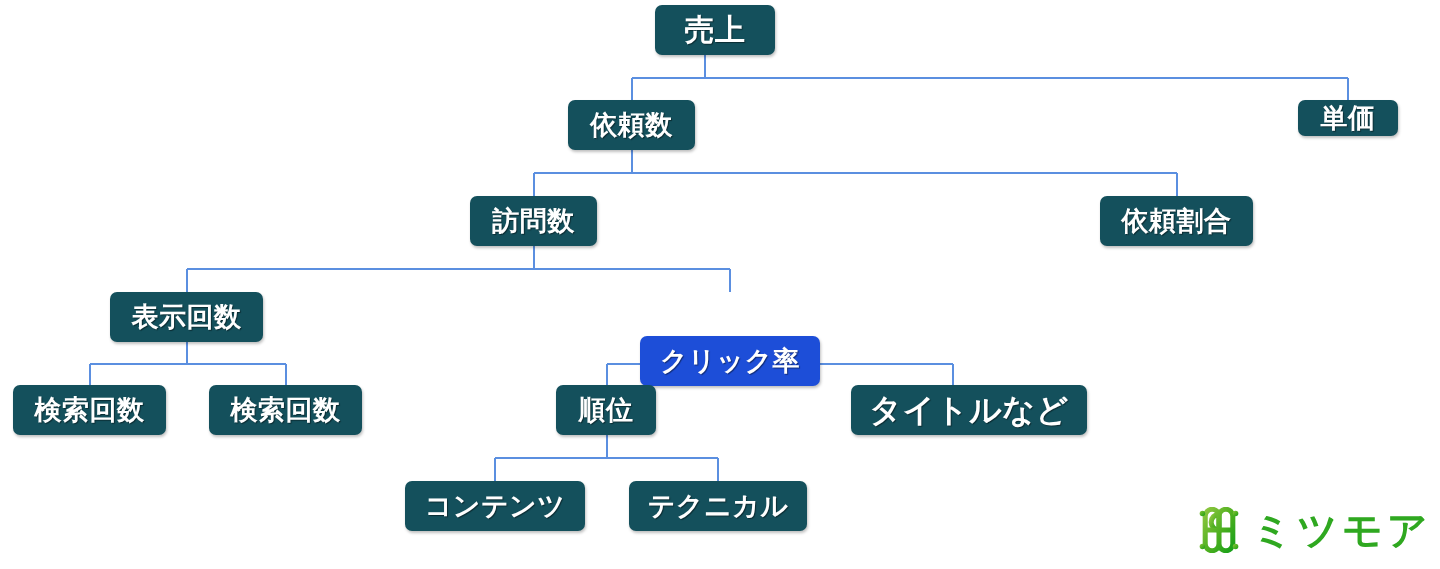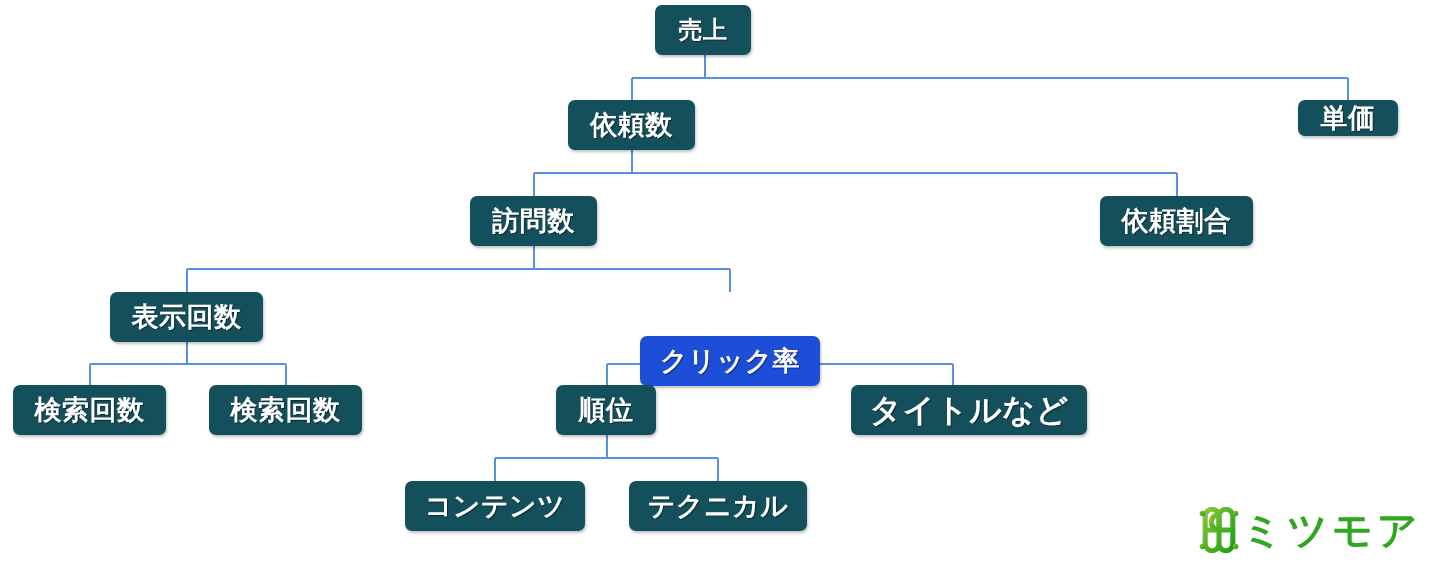--- a/index.html
+++ b/index.html
@@ -40,20 +40,21 @@
     z-index: 2;
   }
   .node-label {
     display: block;
     line-height: 1;
   }
   #logo {
     position: absolute;
     display: flex;
     align-items: center;
+    gap: 10px;
     z-index: 3;
   }
   #logo-mark {
     width: 46px;
     height: 46px;
     flex: 0 0 auto;
   }
   #logo-text {
     font-family: "DejaVu Sans", "Liberation Sans", sans-serif;
     font-size: 40px;
@@ -89,21 +90,21 @@
       <line x1="607" y1="364" x2="953" y2="364" stroke="#5B8FE0" stroke-width="2" shape-rendering="crispEdges"></line>
       <line x1="607" y1="364" x2="607" y2="385" stroke="#5B8FE0" stroke-width="2" shape-rendering="crispEdges"></line>
       <line x1="953" y1="364" x2="953" y2="385" stroke="#5B8FE0" stroke-width="2" shape-rendering="crispEdges"></line>
       <line x1="607" y1="435" x2="607" y2="458" stroke="#5B8FE0" stroke-width="2" shape-rendering="crispEdges"></line>
       <line x1="495" y1="458" x2="718" y2="458" stroke="#5B8FE0" stroke-width="2" shape-rendering="crispEdges"></line>
       <line x1="495" y1="458" x2="495" y2="481" stroke="#5B8FE0" stroke-width="2" shape-rendering="crispEdges"></line>
       <line x1="718" y1="458" x2="718" y2="481" stroke="#5B8FE0" stroke-width="2" shape-rendering="crispEdges"></line>
     </svg>
 
   <div id="nodes-layer">
-      <div class="node" style="left: 655px; top: 5px; width: 96px; height: 50px; font-size: 24px; background: rgb(20, 80, 92); color: rgb(255, 255, 255);">
+      <div class="node" style="left: 655px; top: 5px; width: 120px; height: 50px; font-size: 30px; background: rgb(20, 80, 92); color: rgb(255, 255, 255);">
         <span class="node-label">売上</span>
       </div>
       <div class="node" style="left: 568px; top: 100px; width: 127px; height: 50px; font-size: 27px; background: rgb(20, 80, 92); color: rgb(255, 255, 255); text-align: right;">
         <span class="node-label">依頼数</span>
       </div>
       <div class="node" style="left: 1298px; top: 100px; width: 100px; height: 36px; font-size: 27px; background: rgb(20, 80, 92); color: rgb(255, 255, 255);">
         <span class="node-label">単価</span>
       </div>
       <div class="node" style="left: 470px; top: 196px; width: 127px; height: 50px; font-size: 27px; background: rgb(20, 80, 92); color: rgb(255, 255, 255);">
         <span class="node-label">訪問数</span>

